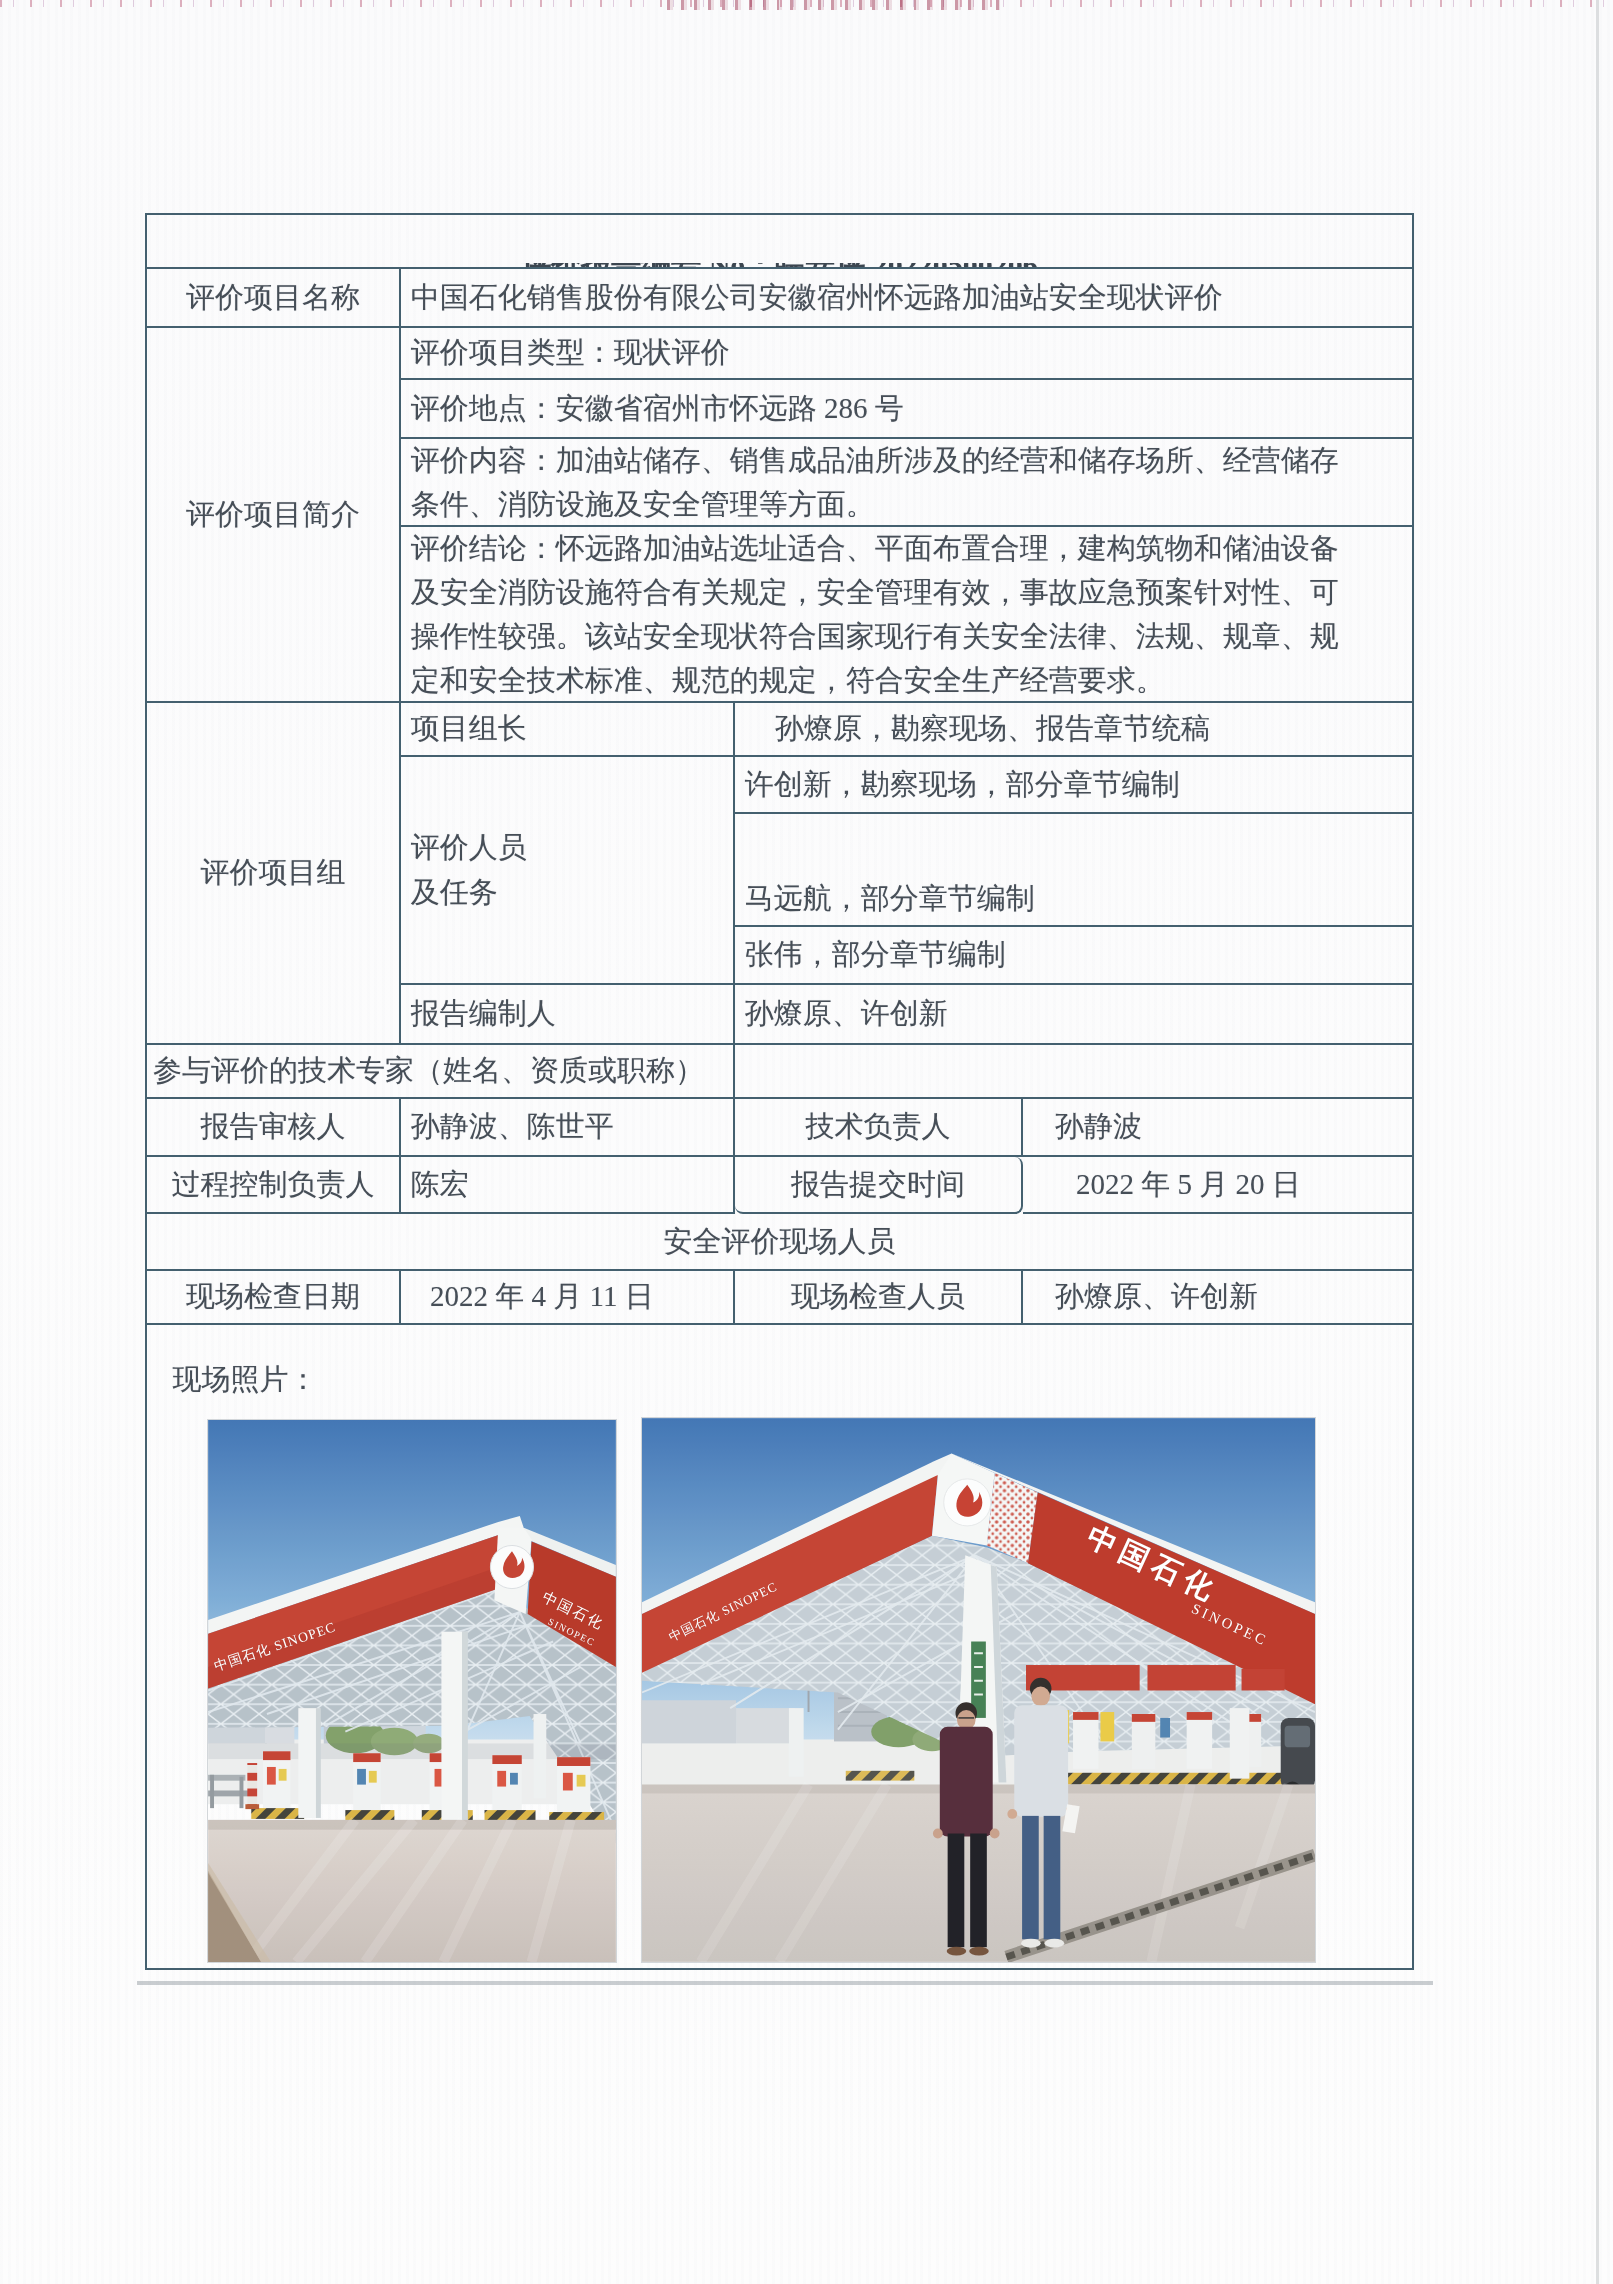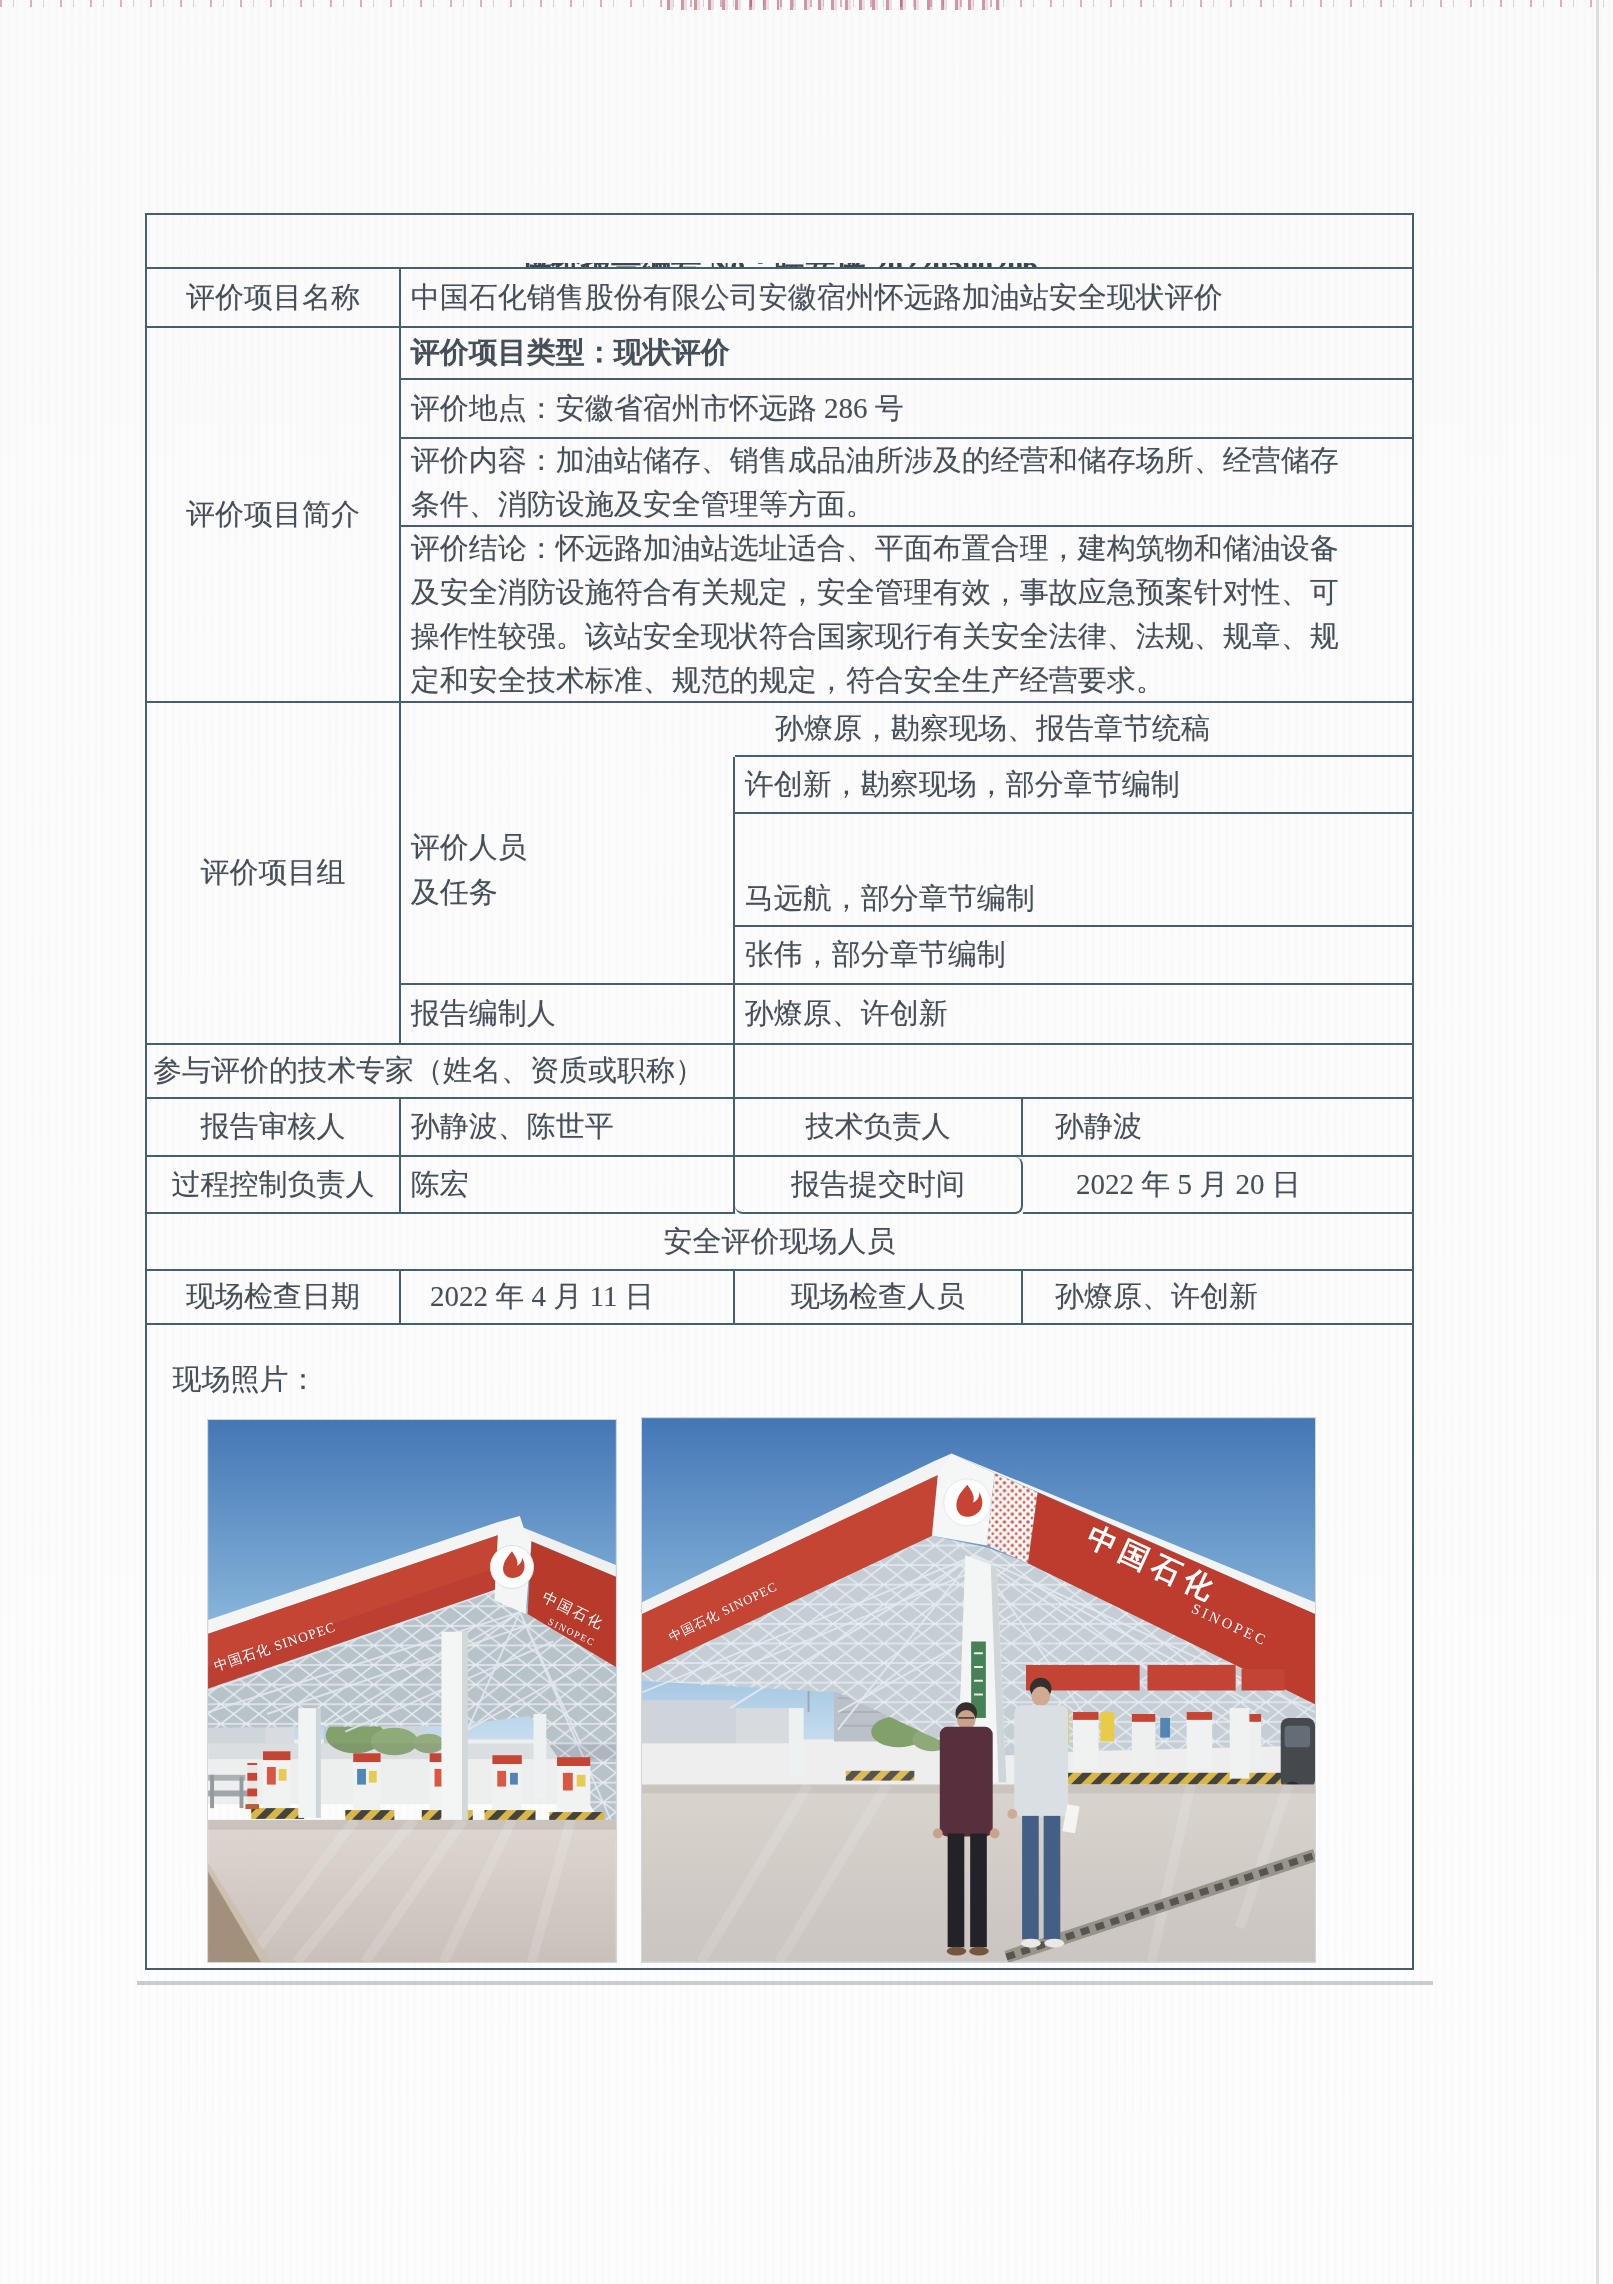--- a/index.html
+++ b/index.html
@@ -82,35 +82,38 @@
     <div class="c ctr" style="grid-column:1/2;grid-row:2;">
       <span>评价项目名称</span>
     </div>
     <div class="c lft nr" style="grid-column:2/5;grid-row:2;">
       <span>中国石化销售股份有限公司安徽宿州怀远路加油站安全现状评价</span>
     </div>
 
     <div class="c ctr" style="grid-column:1/2;grid-row:3/7;">
       <span>评价项目简介</span>
     </div>
-    <div class="c lft nr" style="grid-column:2/5;grid-row:3;font-weight:bold;">
+    <div class="c lft nr" style="grid-column:2/5;grid-row:3;">
       <span>评价项目类型：现状评价</span>
     </div>
     <div class="c lft nr" style="grid-column:2/5;grid-row:4;">
       <span>评价地点：安徽省宿州市怀远路 286 号</span>
     </div>
     <div class="c lft nr wrap" style="grid-column:2/5;grid-row:5;">
       <span>评价内容：加油站储存、销售成品油所涉及的经营和储存场所、经营储存条件、消防设施及安全管理等方面。</span>
     </div>
     <div class="c lft nr wrap" style="grid-column:2/5;grid-row:6;">
       <span>评价结论：怀远路加油站选址适合、平面布置合理，建构筑物和储油设备及安全消防设施符合有关规定，安全管理有效，事故应急预案针对性、可操作性较强。该站安全现状符合国家现行有关安全法律、法规、规章、规定和安全技术标准、规范的规定，符合安全生产经营要求。</span>
     </div>
 
     <div class="c ctr" style="grid-column:1/2;grid-row:7/13;">
       <span>评价项目组</span>
+    </div>
+    <div class="c lft" style="grid-column:2/3;grid-row:7;">
+      <span>项目组长</span>
     </div>
     <div class="c lft nr" style="grid-column:3/5;grid-row:7;padding-left:40px;">
       <span>孙燎原，勘察现场、报告章节统稿</span>
     </div>
     <div class="c lft two-line" style="grid-column:2/3;grid-row:8/12;">
       <div>
         <span>评价人员</span>
         <span>及任务</span>
       </div>
     </div>

